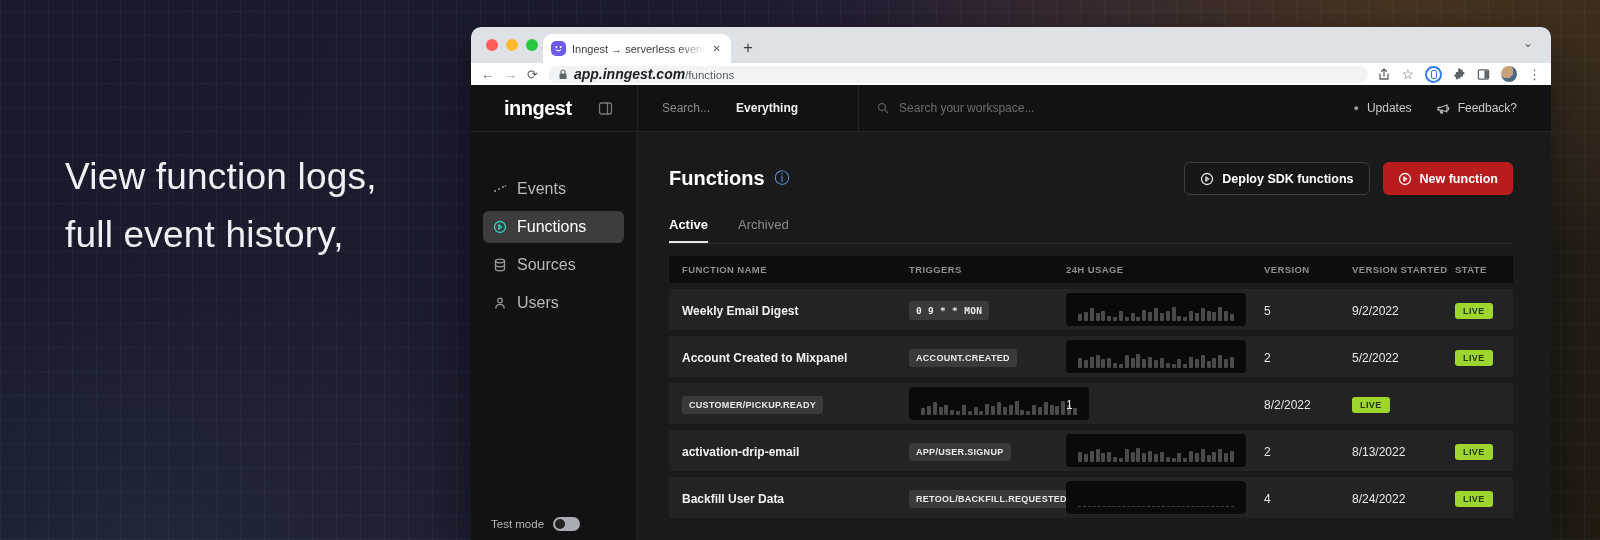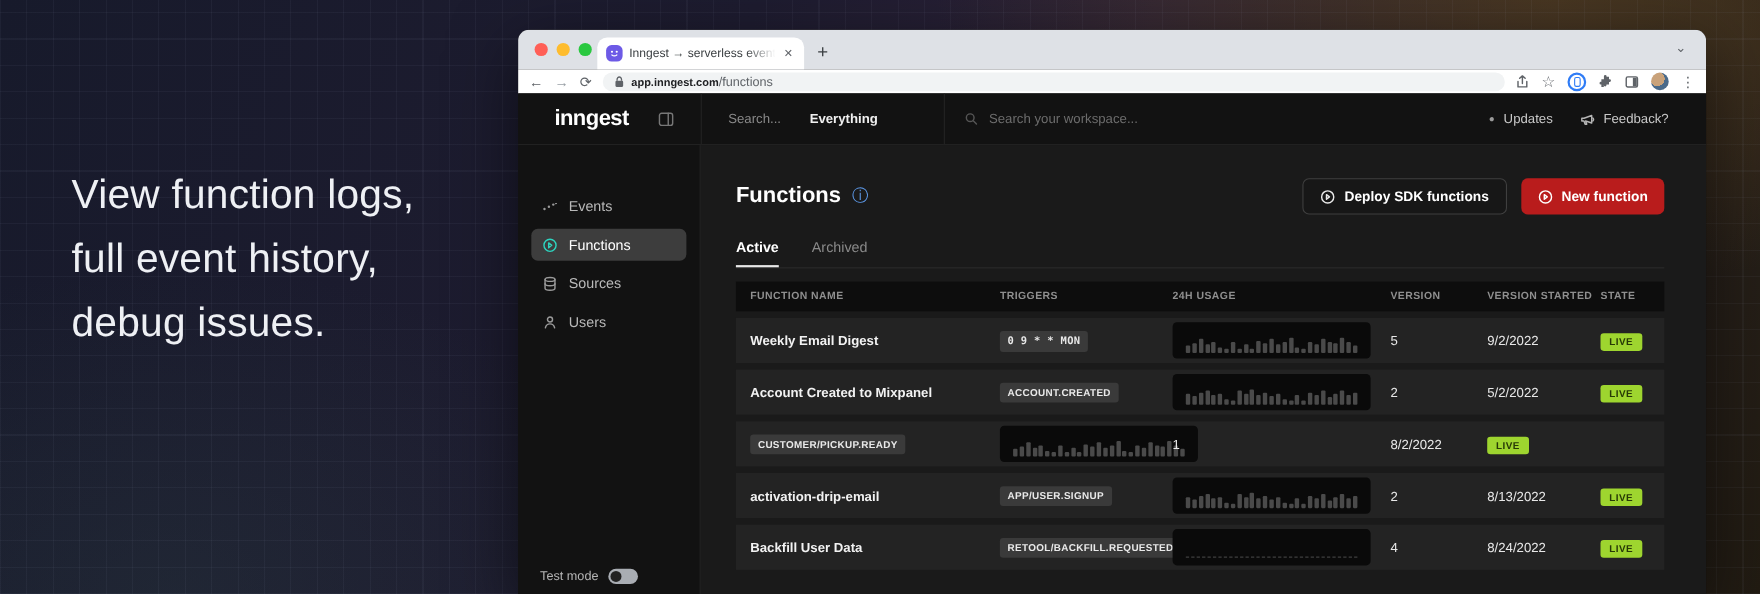--- a/index.html
+++ b/index.html
@@ -30,21 +30,21 @@
   .favicon{width:15px;height:15px;border-radius:5px;background:#6d5ae6;flex:none;display:flex;align-items:center;justify-content:center;}
   .tab-title{font-size:11px;color:#3c4043;white-space:nowrap;overflow:hidden;flex:1;
     -webkit-mask-image:linear-gradient(90deg,#000 80%,transparent);mask-image:linear-gradient(90deg,#000 80%,transparent);}
   .tab-close{font-size:10px;color:#5f6368;flex:none;padding:0 2px;}
   .newtab{font-size:17px;color:#3c4043;margin-left:12px;padding-bottom:5px;}
   .strip-chevron{position:absolute;right:18px;top:9px;color:#5f6368;font-size:12px;}
   .urlbar{height:22px;background:#fff;display:flex;align-items:center;padding:0 10px;gap:10px;}
   .nav-ic{font-size:13px;color:#5f6368;line-height:1;}
   .nav-ic.fwd{color:#9aa0a6;}
   .omnibox{flex:1;height:17px;background:#f1f3f4;border-radius:9px;display:flex;align-items:center;padding:0 10px;gap:6px;}
-  .omni-text{font-size:10px;color:#202124;font-weight:600;}
+  .omni-text{font-size:14px;color:#202124;font-weight:600;font-style:italic;}
   .omni-path{font-size:11.5px;color:#5f6368;font-weight:400;}
   .chrome-right{display:flex;align-items:center;gap:11px;}
   .cr-ic{color:#5f6368;font-size:12px;line-height:1;display:flex;}
   .onep{width:13px;height:13px;border-radius:50%;border:2px solid #2f7cf6;display:flex;align-items:center;justify-content:center;}
   .onep i{width:4px;height:7px;border:1.5px solid #2f7cf6;border-radius:2px;display:block;}
   .avatar{width:16px;height:16px;border-radius:50%;background:radial-gradient(circle at 35% 35%,#c9a27a 0 45%,#4a6a8a 46% 75%,#2c3a4a 76%);}
   
   .app{height:455px;background:#1a1a1a;display:flex;flex-direction:column;}
   .topbar{height:46px;background:#121212;border-bottom:1px solid #242424;display:flex;align-items:center;flex:none;}
   .logo-zone{width:166px;flex:none;display:flex;align-items:center;padding-left:33px;box-sizing:border-box;gap:26px;}
@@ -55,21 +55,21 @@
   .s-div{width:1px;height:100%;background:#242424;margin-left:60px;}
   .ws-search{display:flex;align-items:center;gap:8px;margin-left:18px;flex:1;}
   .ws-input{background:transparent;border:none;outline:none;color:#bbb;font-size:12px;width:220px;font-family:"Liberation Sans",sans-serif;}
   .ws-input::placeholder{color:#6d6d6d;}
   .top-right{display:flex;align-items:center;gap:10px;padding-right:34px;color:#c9c9c9;font-size:12px;}
   .dot{color:#9a9a9a;font-size:9px;}
   .tr-item{display:flex;align-items:center;gap:8px;margin-left:14px;}
   .app-body{flex:1;display:flex;min-height:0;}
   
   .sidebar{width:166px;flex:none;background:#121212;border-right:1px solid #242424;display:flex;flex-direction:column;padding-top:38px;box-sizing:border-box;}
-  .nav-item{display:flex;align-items:center;gap:10px;margin:3px 12px;padding:7px 10px;border-radius:6px;color:#b9b9b9;font-size:13px;}
+  .nav-item{display:flex;align-items:center;gap:10px;margin:3px 12px;padding:7px 10px;border-radius:6px;color:#b9b9b9;font-size:16px;}
   .nav-item.active{background:#3d3d3d;color:#fff;}
   .nav-item svg{flex:none;}
   .testmode{margin-top:auto;display:flex;align-items:center;gap:9px;padding:0 0 9px 20px;color:#b5b5b5;font-size:11.5px;}
   .toggle{width:27px;height:14px;border-radius:7px;background:#a9adb3;position:relative;}
   .toggle i{position:absolute;left:2px;top:2px;width:10px;height:10px;border-radius:50%;background:#222;display:block;}
   
   .main{flex:1;padding:30px 38px 0 32px;box-sizing:border-box;min-width:0;}
   .title-row{display:flex;align-items:center;justify-content:space-between;}
   .title-left{display:flex;align-items:center;gap:10px;}
   .page-title{color:#fff;font-size:20px;font-weight:700;}
@@ -97,21 +97,20 @@
   .ver,.date{color:#e8e8e8;font-size:12px;}
   .live{display:inline-block;background:#9ed52f;color:#273a06;font-size:9px;font-weight:800;letter-spacing:.4px;padding:3px 8px;border-radius:3px;}
   .ic-stroke{stroke:#9a9a9a;fill:none;stroke-width:1.3;stroke-linecap:round;stroke-linejoin:round;}
 </style>
 </head>
 <body>
 
 <div class="hero">
   <div>View function logs,</div>
   <div>full event history,</div>
-  <div>debug issues.</div>
 </div>
 
 <div class="window">
 
   <div class="tabstrip">
     <div class="lights">
       <span class="light l-red"></span>
       <span class="light l-yellow"></span>
       <span class="light l-green"></span>
     </div>

